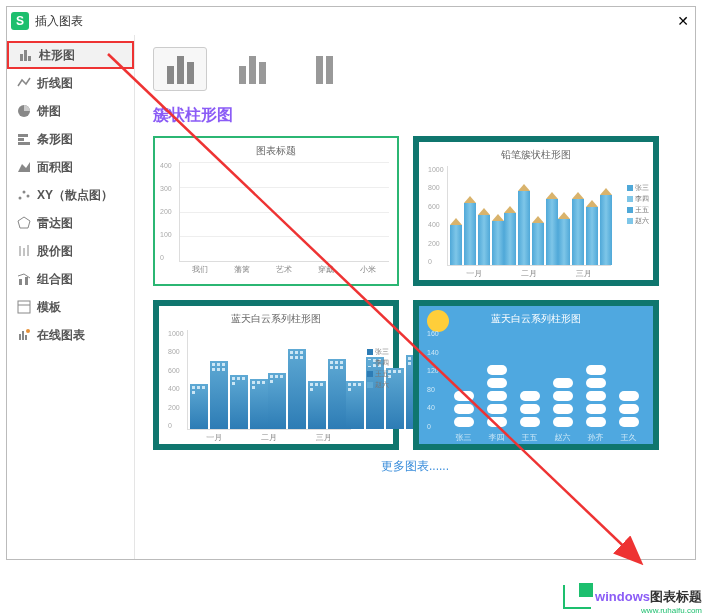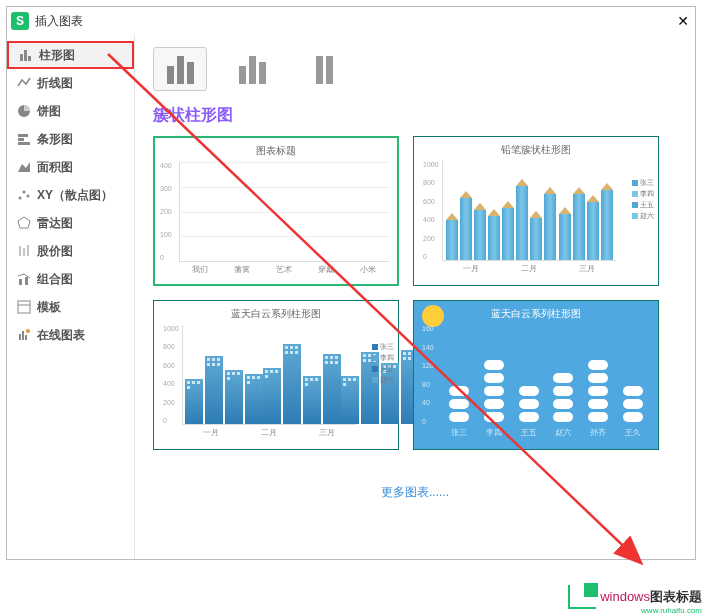--- a/index.html
+++ b/index.html
@@ -16,21 +16,21 @@
 .sb-icon { width:14px; height:14px; display:inline-flex; align-items:center; justify-content:center; }
 .main { flex:1; padding:12px 18px; position:relative; }
 .subtabs { display:flex; gap:18px; margin-bottom:14px; }
 .sub { width:54px; height:44px; border:1px solid transparent; display:flex; align-items:flex-end; justify-content:center; gap:3px; padding-bottom:6px; cursor:pointer; }
 .sub.active { border:1px solid #ccc; background:#f7f7f7; border-radius:3px; }
 .sub span { width:7px; background:#999; }
 .sub.active span { background:#888; }
 .sub .b1{height:18px}.sub .b2{height:28px}.sub .b3{height:22px}
 .section-title { font-size:16px; font-weight:bold; color:#8b5cf6; margin:6px 0 10px 0; }
 .thumbs { display:flex; flex-wrap:wrap; gap:14px; }
-.thumb { width:246px; height:150px; border:1px solid #0f766e; padding:6px 8px; cursor:pointer; position:relative; }
+.thumb { width:246px; height:150px; border:6px solid #0f766e; padding:6px 8px; cursor:pointer; position:relative; }
 .thumb.sel { border:2px solid #2bb673; }
 .th-title { font-size:10px; color:#666; text-align:center; margin-bottom:4px; }
 .chart-area { height:100px; display:flex; align-items:flex-end; position:relative; border-left:1px solid #ddd; border-bottom:1px solid #ddd; padding:0 2px; }
 .ygrid { position:absolute; left:0; right:0; border-top:1px solid #eee; }
 .grp { flex:1; display:flex; align-items:flex-end; justify-content:center; gap:2px; }
 .bar { width:5px; }
 .ylabels { position:absolute; left:-20px; top:0; bottom:0; display:flex; flex-direction:column; justify-content:space-between; font-size:7px; color:#aaa; }
 .xlabels { display:flex; font-size:8px; color:#888; margin-top:2px; }
 .xlabels span { flex:1; text-align:center; }
 .legend { position:absolute; right:4px; top:40px; font-size:7px; color:#777; }
@@ -40,27 +40,27 @@
 .pencil{width:12px;display:flex;flex-direction:column;align-items:center}
 .pencil .tip{width:0;height:0;border-left:6px solid transparent;border-right:6px solid transparent;border-bottom:7px solid #d9b36c}
 .pencil .body2{width:12px;background:linear-gradient(90deg,#4fa8d8,#7ec6e8,#4fa8d8)}
 .thumb3-city .bld{width:18px;background:linear-gradient(180deg,#5ea9d4,#2d7cb5);display:flex;flex-wrap:wrap;align-content:flex-start;padding:2px;gap:2px}
 .thumb3-city .win{width:3px;height:3px;background:#cbe6f5}
 .thumb4{background:#4fa8e0;}
 .thumb4 .th-title{color:#fff}
 .cloud-row{display:flex;justify-content:space-around;margin:3px 0}
 .cloud{width:20px;height:10px;background:#fff;border-radius:10px;position:relative}
 .sun{width:22px;height:22px;background:#ffce3a;border-radius:50%;position:absolute;left:8px;top:4px}
-.more-link{ text-align:center; font-size:12px; color:#3b8edb; margin-top:34px; cursor:pointer; }
+.more-link{ text-align:center; font-size:12px; color:#3b8edb; margin-top:8px; cursor:pointer; }
 
 .arrow-svg{position:absolute;left:0;top:0;width:708px;height:613px;pointer-events:none}
 .watermark{position:absolute;right:6px;bottom:4px;display:flex;align-items:center;gap:4px;font-size:13px}
 .wm-icon{width:28px;height:24px;border:2px solid #1dbf6e;border-top:none;border-right:none;position:relative}
 .wm-icon::after{content:"";position:absolute;right:-2px;top:-2px;width:14px;height:14px;background:#1dbf6e}
-.wm-t1{color:#be185d;font-weight:normal}
+.wm-t1{color:#8b5cf6;font-weight:bold}
 .wm-t2{color:#333;font-weight:bold}
 .wm-sub{font-size:8px;color:#1dbf6e;position:absolute;right:6px;bottom:-2px}
 </style>
 </head>
 <body>
 
 <div class="dlg">
   <div class="titlebar">
     <div class="app-icon">S</div>
     <div class="title-text">插入图表</div>

